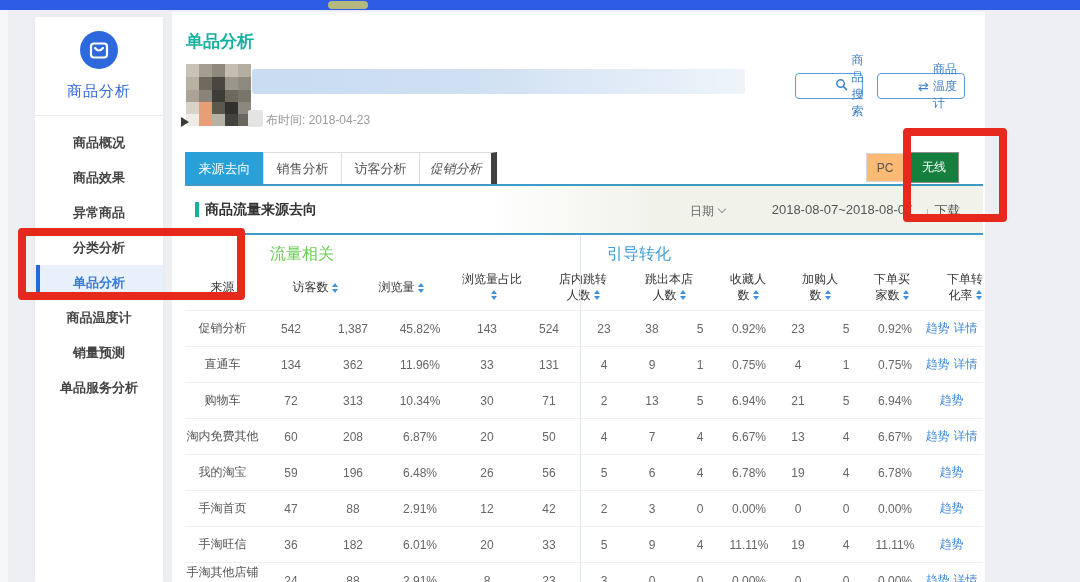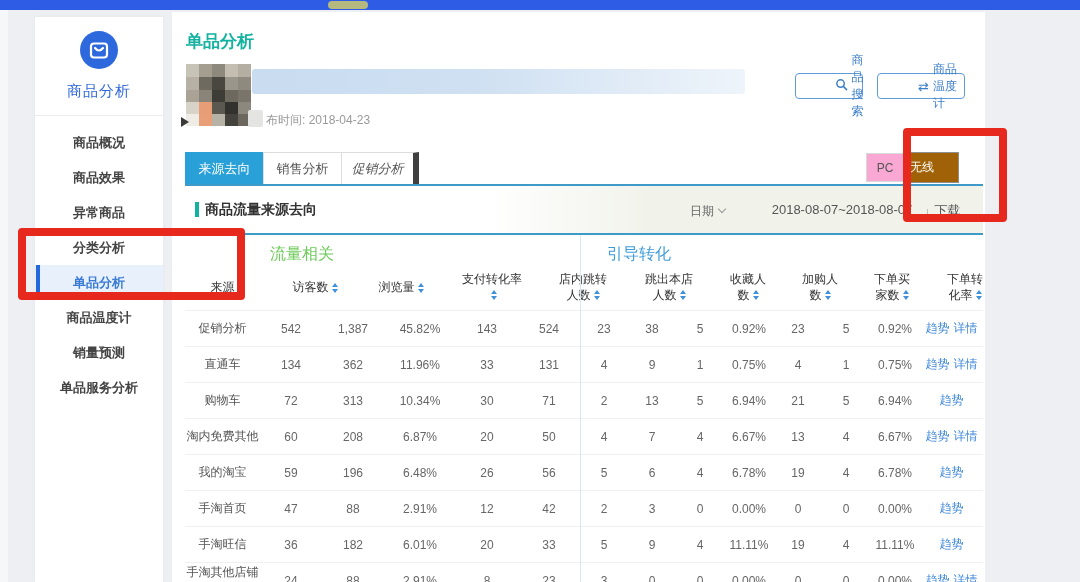--- a/index.html
+++ b/index.html
@@ -43,24 +43,24 @@
   .swap-glyph::before { content:"⇄"; font-size:13px; color:#3c7fc9; }
 
   
   .tabs { position:absolute; left:13px; top:140px; display:flex; }
   .tab { width:78px; height:33px; line-height:32px; text-align:center; font-size:13px; color:#555;
     background:#fff; border:1px solid #ddd; border-right:none; cursor:pointer; }
   .tab:last-child { border-right:6px solid #404040;font-style:italic; }
   .tab.active { background:#2aa0d8; color:#fff; border-color:#2aa0d8; }
   .tab-line { position:absolute; left:13px; top:172px; width:798px; height:2px; background:#3e9ac6; }
 
-  .pc-btn { position:absolute; left:694px; top:141px; width:38px; height:29px; background:#f9a8d4; border:1px solid #d9d9d9;
+  .pc-btn { position:absolute; left:694px; top:141px; width:38px; height:29px; background:#fdba74; border:1px solid #d9d9d9;
     color:#555; font-size:12px; display:flex; align-items:center; justify-content:center; cursor:pointer; }
-  .wl-btn { position:absolute; left:737px; top:140px; width:50px; height:31px; background:#a16207; border:1px solid #8f8f8f;
-    color:#fff; font-size:12px; display:flex; align-items:center; justify-content:flex-start; cursor:pointer; }
+  .wl-btn { position:absolute; left:737px; top:140px; width:50px; height:31px; background:#15803d; border:1px solid #8f8f8f;
+    color:#fff; font-size:12px; display:flex; align-items:center; justify-content:center; cursor:pointer; }
 
   
   .filter-row { position:absolute; left:13px; top:174px; width:798px; height:47px;
     background:linear-gradient(90deg,#ffffff 0%,#ffffff 38%,#f1f3eb 58%,#f1f3eb 100%); }
   .sec-title { position:absolute; left:10px; top:15px; font-size:14px; font-weight:bold; color:#333; padding-left:10px; }
   .sec-title::before { content:""; position:absolute; left:0; top:1px; width:4px; height:15px; background:#12b2a0; }
   .date-label { position:absolute; left:505px; top:17px; font-size:12px; color:#666; cursor:pointer; }
   .chev { display:inline-block; width:6px; height:6px; border-right:1.2px solid #999; border-bottom:1.2px solid #999;
     transform:rotate(45deg); margin-left:5px; vertical-align:3px; }
   .date-range { position:absolute; left:582px; top:16px; width:150px; text-align:center; font-size:13px; color:#555; cursor:pointer; }
@@ -194,20 +194,23 @@
   </div>
 
   <div class="tabs" id="tabs-mount">
       <div class="tab active">
     <span>来源去向</span>
   </div>
       <div class="tab">
     <span>销售分析</span>
   </div>
       <div class="tab">
+    <span>访客分析</span>
+  </div>
+      <div class="tab">
     <span>促销分析</span>
   </div>
     </div>
   <div class="tab-line"></div>
 
   <div class="pc-btn">
     <span>PC</span>
   </div>
   <div class="wl-btn">
     <span>无线</span>
@@ -241,21 +244,21 @@
             <i class="dn"></i>
           </span>
   </div>
         <div class="thcell">
     <span class="col-label">浏览量</span><span class="sort">
             <i class="up"></i>
             <i class="dn"></i>
           </span>
   </div>
         <div class="thcell">
-    <span class="col-label">支付转化率</span><span class="sort">
+    <span class="col-label">浏览量占比</span><span class="sort">
             <i class="up"></i>
             <i class="dn"></i>
           </span>
   </div>
         <div class="thcell">
     <span class="col-label">店内跳转人数</span><span class="sort">
             <i class="up"></i>
             <i class="dn"></i>
           </span>
   </div>

